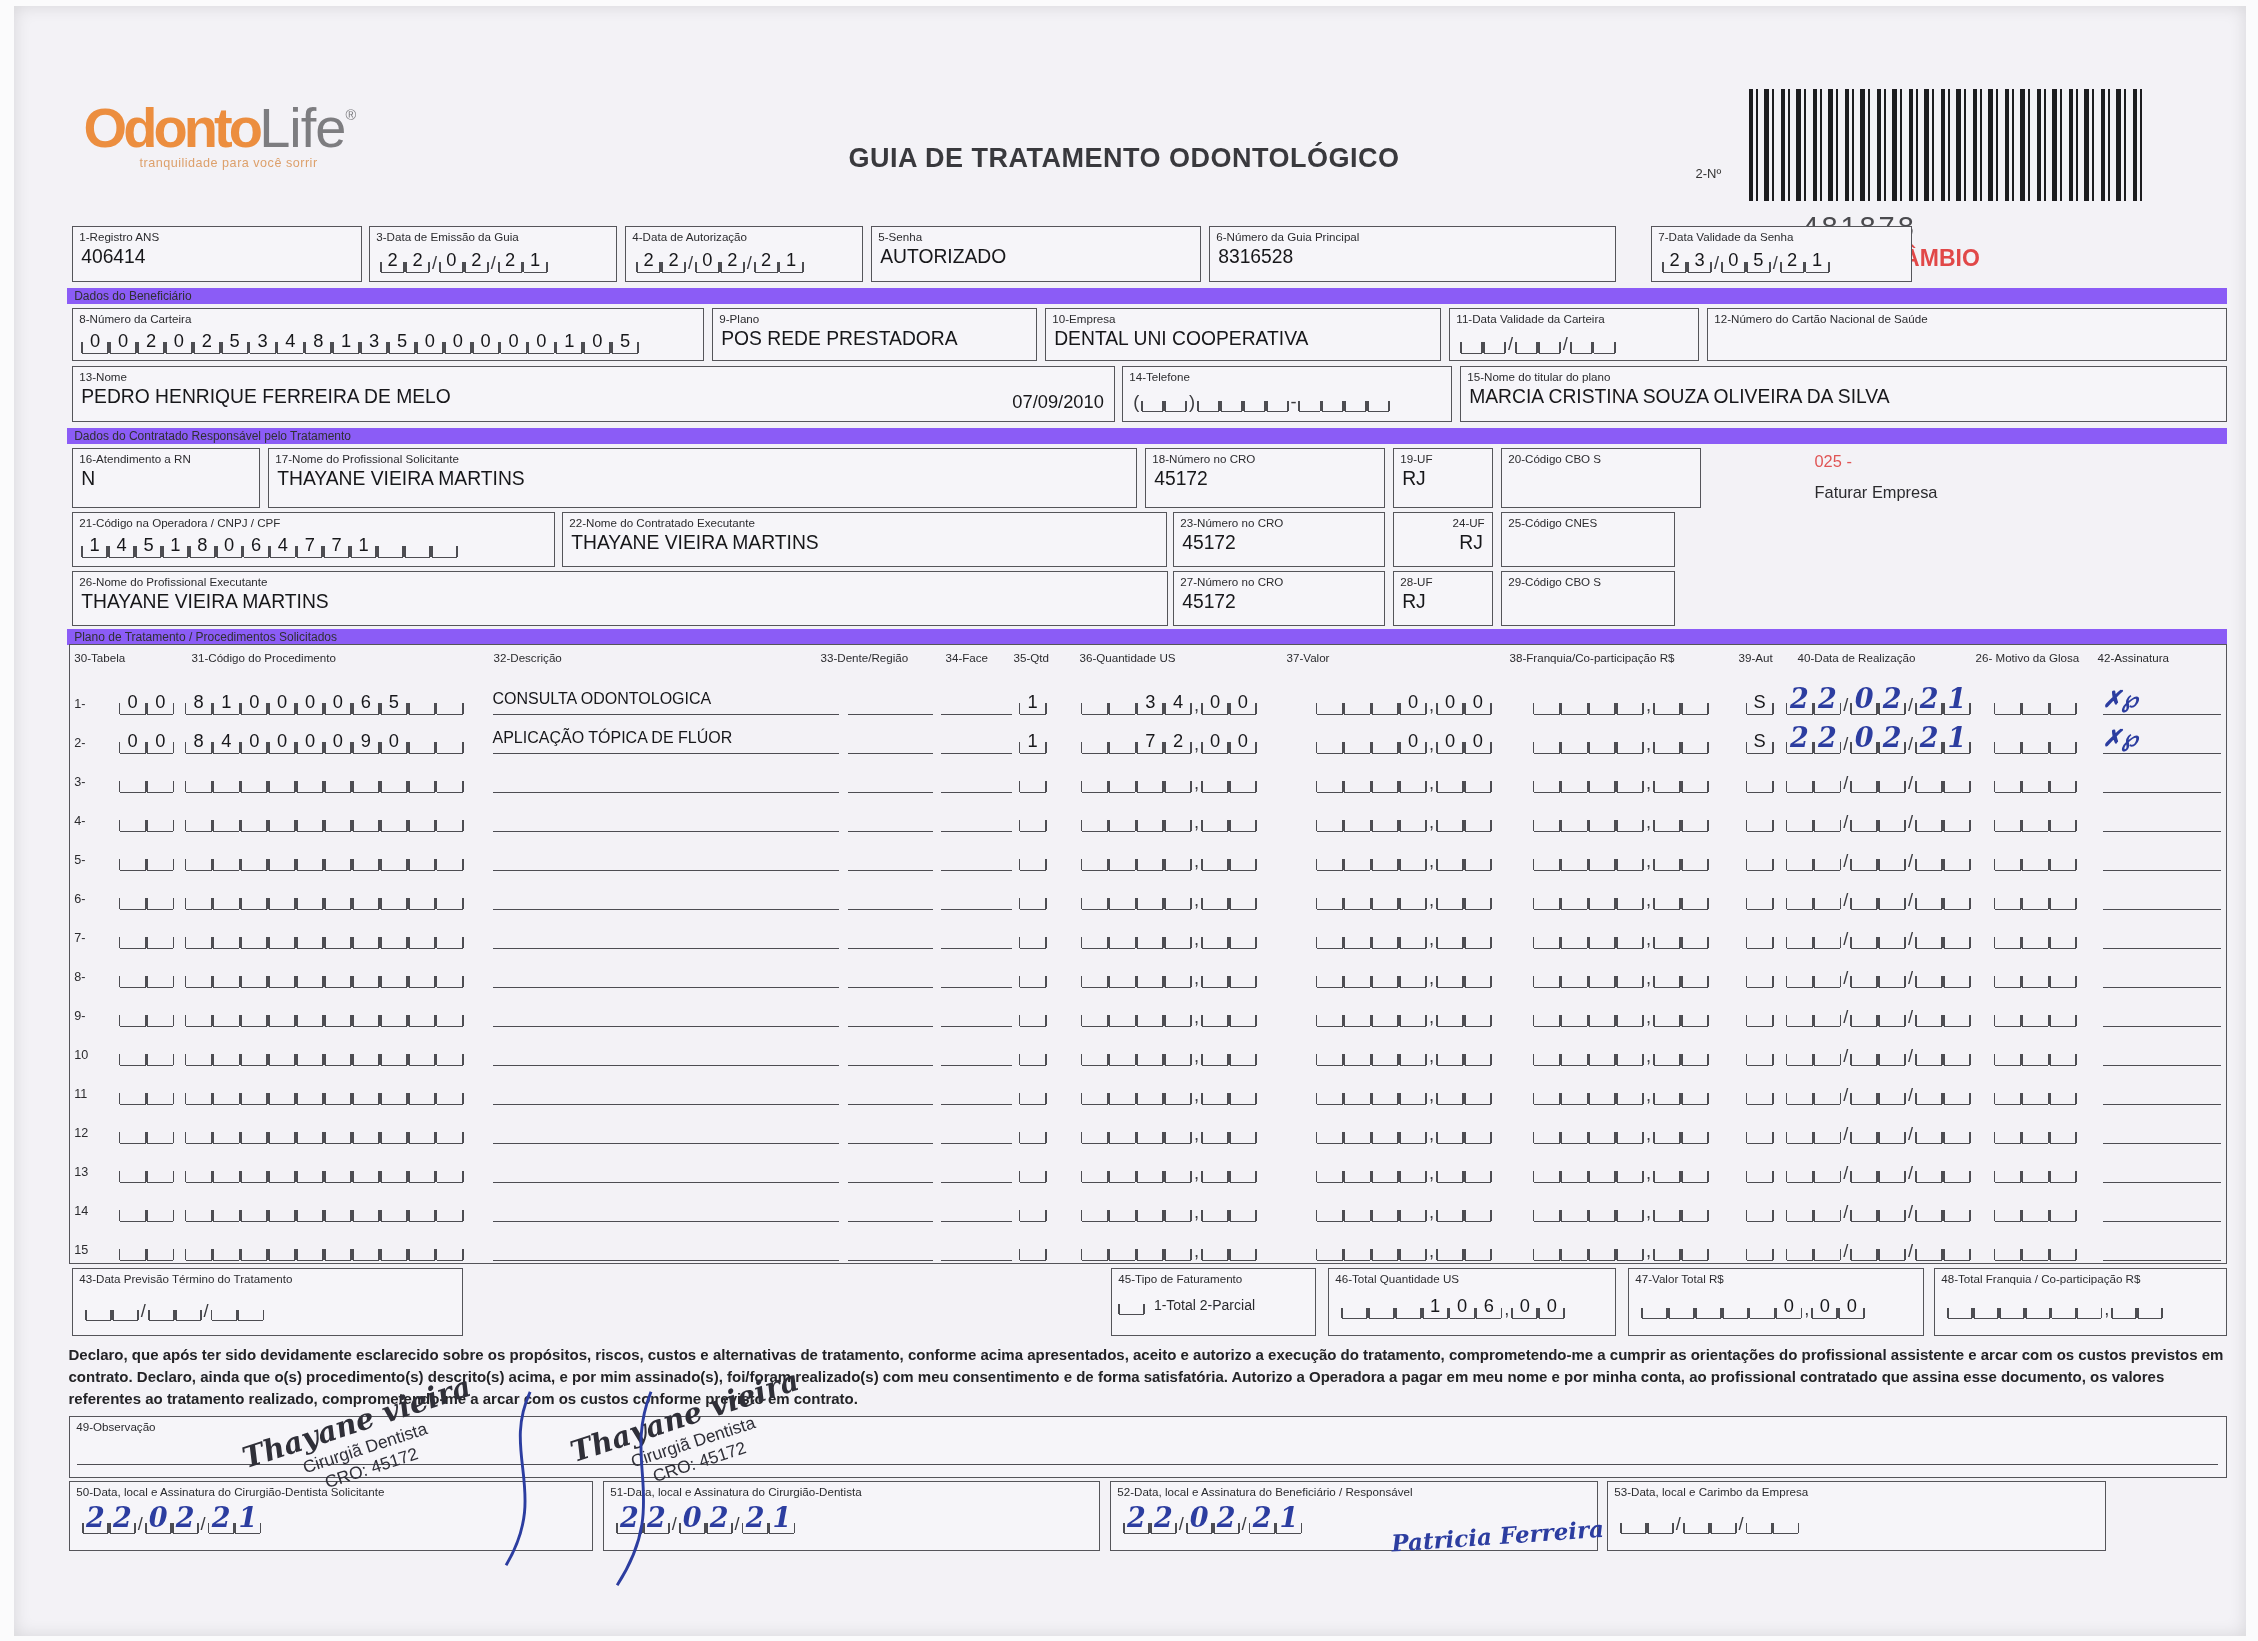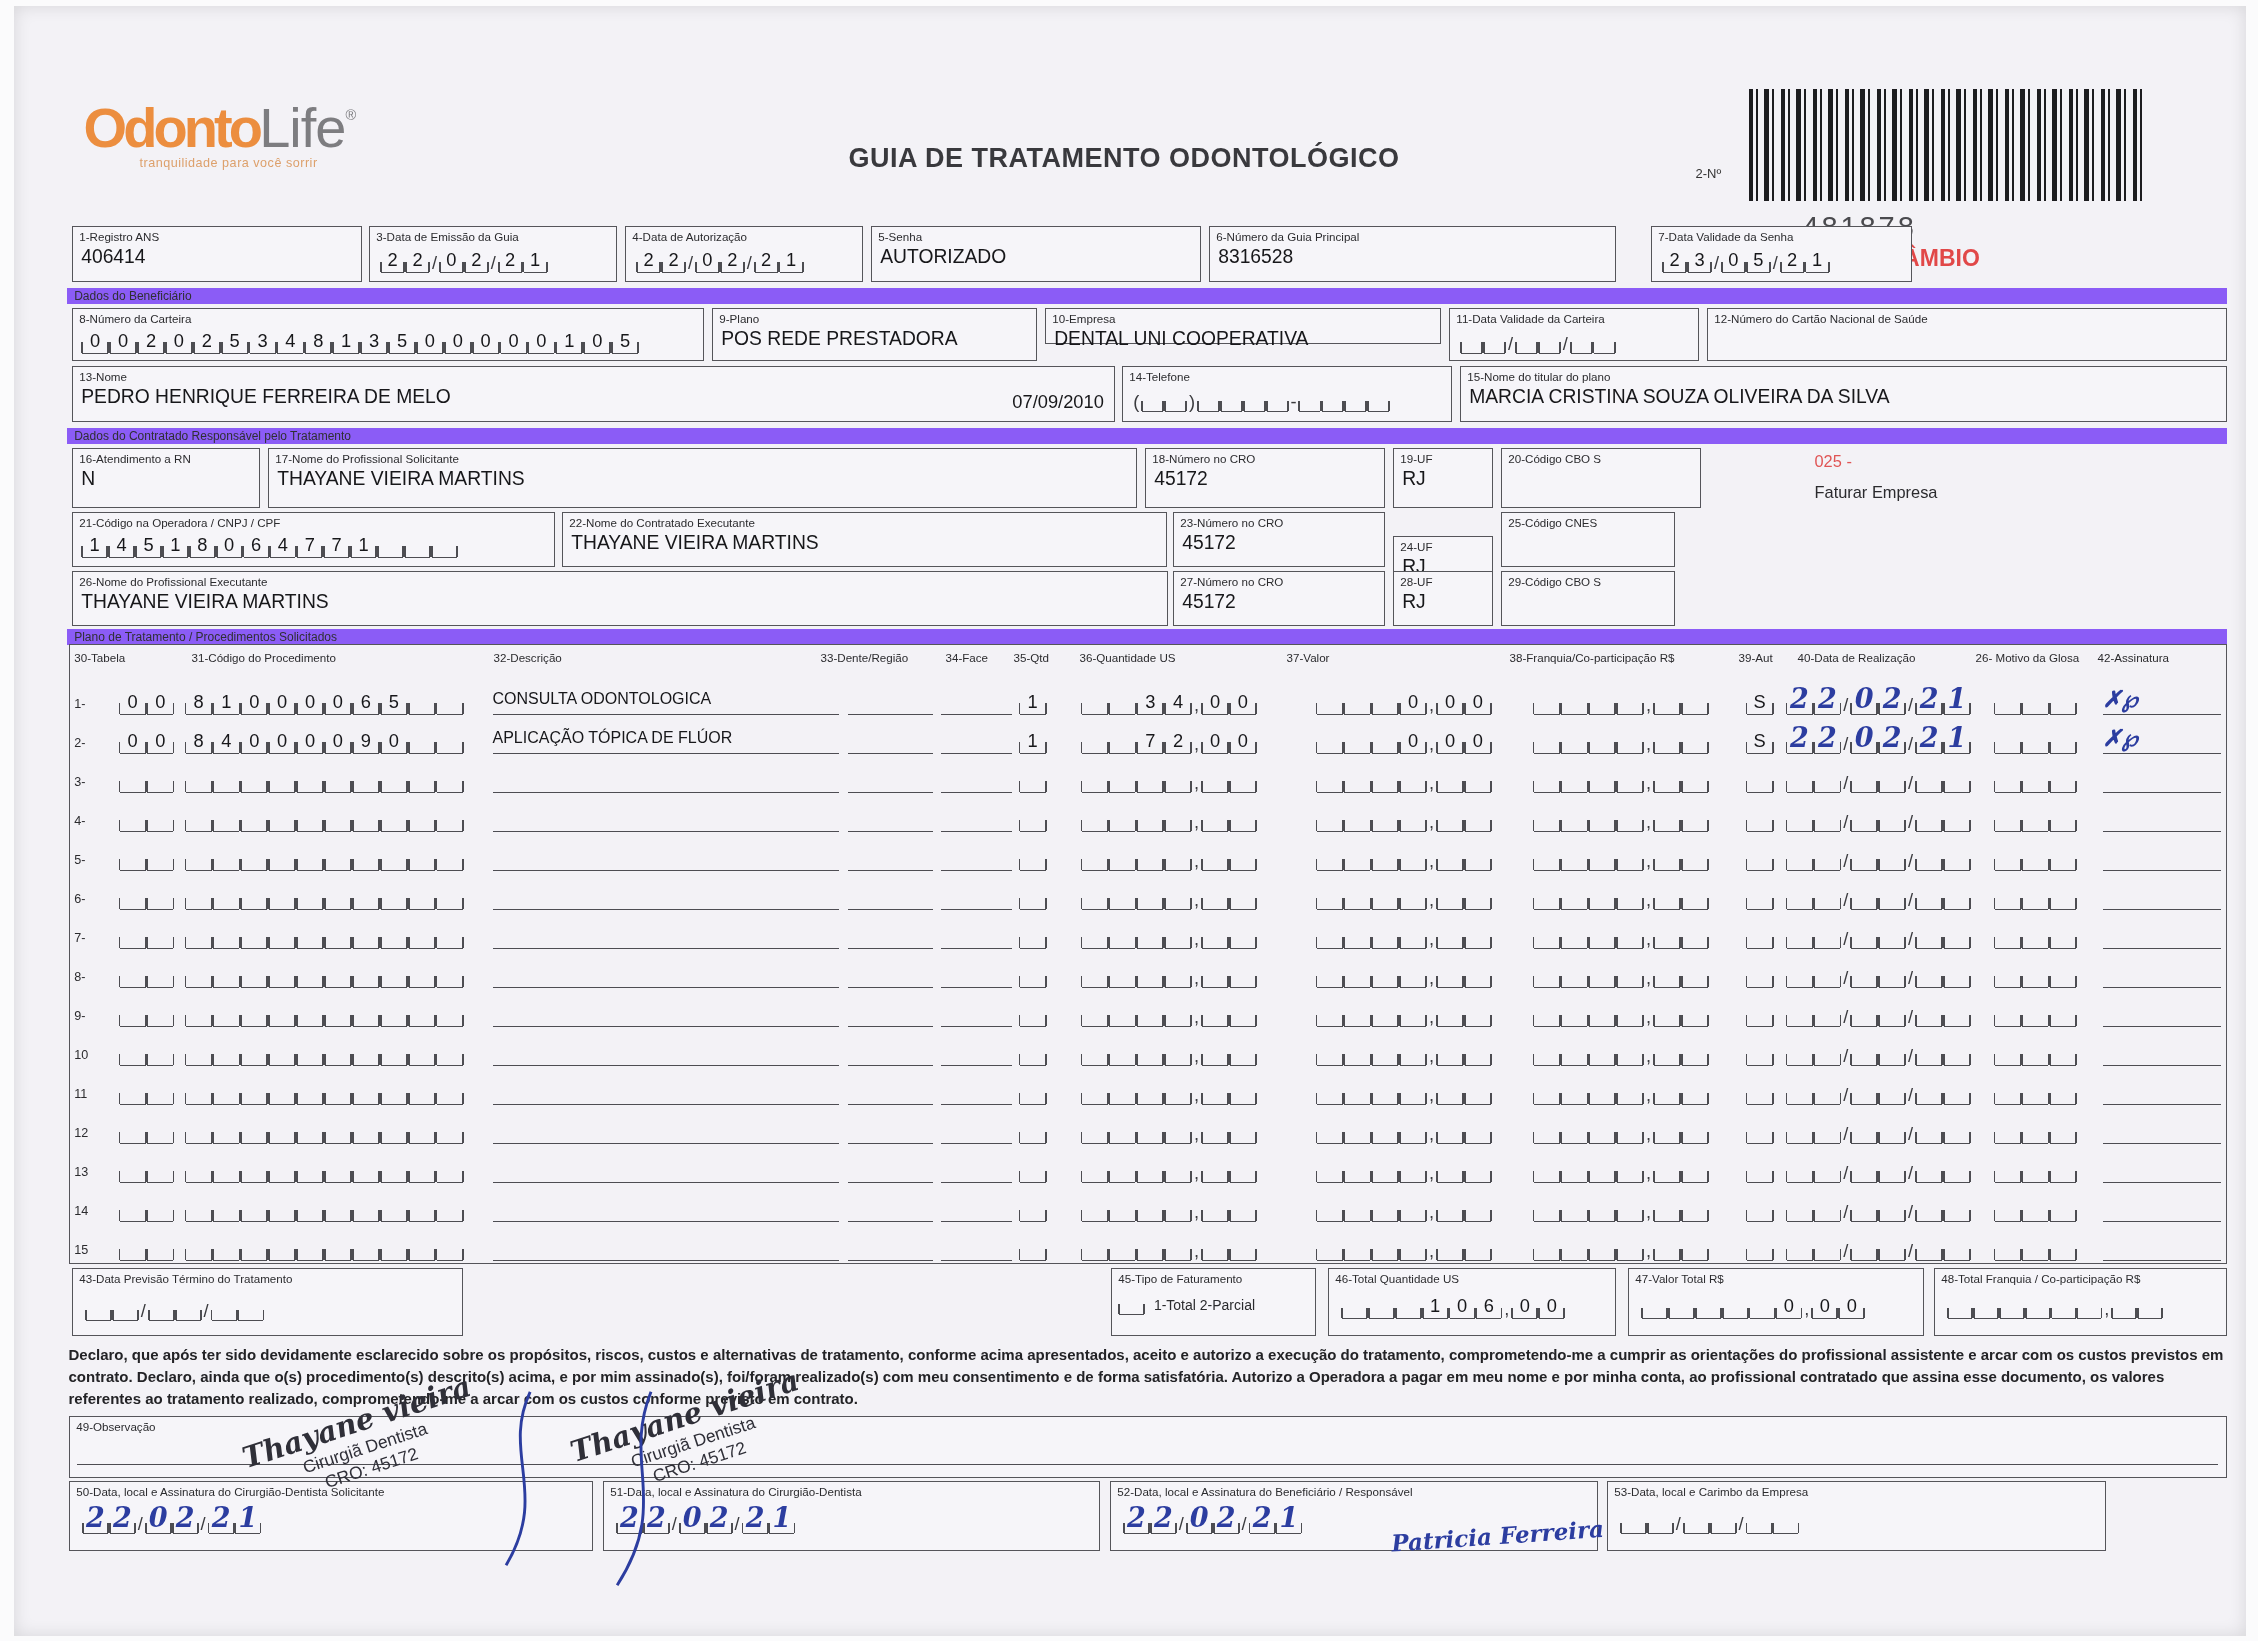--- a/index.html
+++ b/index.html
@@ -190,21 +190,21 @@
         <i class="cc">0</i>
         <i class="cc">1</i>
         <i class="cc">0</i>
         <i class="cc">5</i>
       </span>
   </div>
   <div class="fbox" style="left:698px;top:302px;width:325px;height:53px;">
     <span class="flabel">9-Plano</span>
     <span class="fvalue">POS REDE PRESTADORA</span>
   </div>
-  <div class="fbox" style="left:1031px;top:302px;width:396px;height:36px;">
+  <div class="fbox" style="left:1031px;top:302px;width:396px;height:53px;">
     <span class="flabel">10-Empresa</span>
     <span class="fvalue">DENTAL UNI  COOPERATIVA</span>
   </div>
   <div class="fbox" style="left:1435px;top:302px;width:250px;height:53px;">
     <span class="flabel">11-Data Validade da Carteira</span>
     <span class="comb" style="margin:3.9px 0 0 11.6px;--cw:21px;">
         <i class="cc"></i>
         <i class="cc"></i>
         <b class="cs">/</b>
         <i class="cc"></i>
@@ -290,21 +290,21 @@
       </span>
   </div>
   <div class="fbox" style="left:548px;top:506px;width:605px;height:55px;">
     <span class="flabel">22-Nome do Contratado Executante</span>
     <span class="fvalue">THAYANE VIEIRA MARTINS</span>
   </div>
   <div class="fbox" style="left:1159px;top:506px;width:212px;height:55px;">
     <span class="flabel">23-Número no CRO</span>
     <span class="fvalue">45172</span>
   </div>
-  <div class="fbox" style="left:1379px;top:530px;width:100px;height:55px;">
+  <div class="fbox" style="left:1379px;top:506px;width:100px;height:55px;text-align:right;">
     <span class="flabel">24-UF</span>
     <span class="fvalue">RJ</span>
   </div>
   <div class="fbox" style="left:1487px;top:506px;width:174px;height:55px;">
     <span class="flabel">25-Código CNES</span>
   </div>
 
   <div class="fbox" style="left:58px;top:565px;width:1096px;height:55px;">
     <span class="flabel">26-Nome do Profissional Executante</span>
     <span class="fvalue">THAYANE VIEIRA MARTINS</span>

